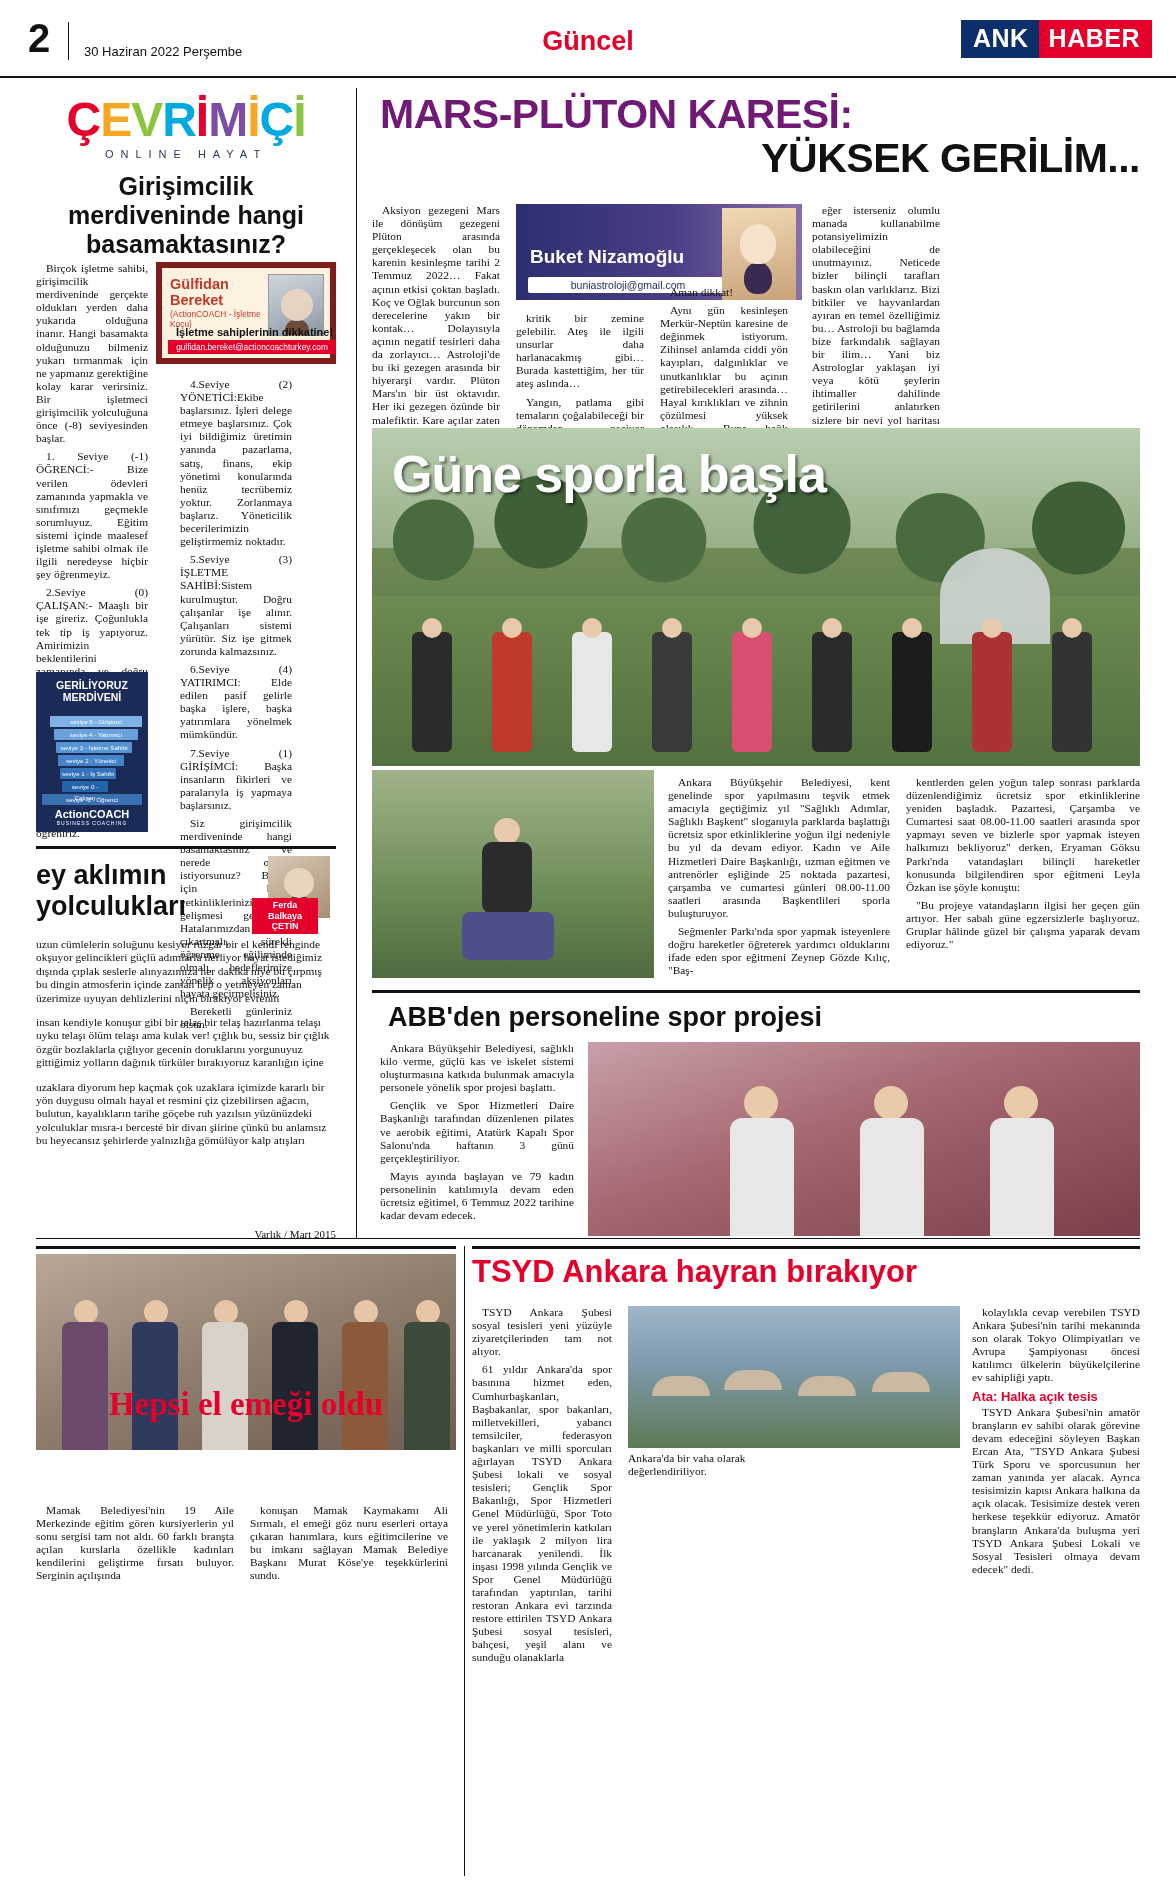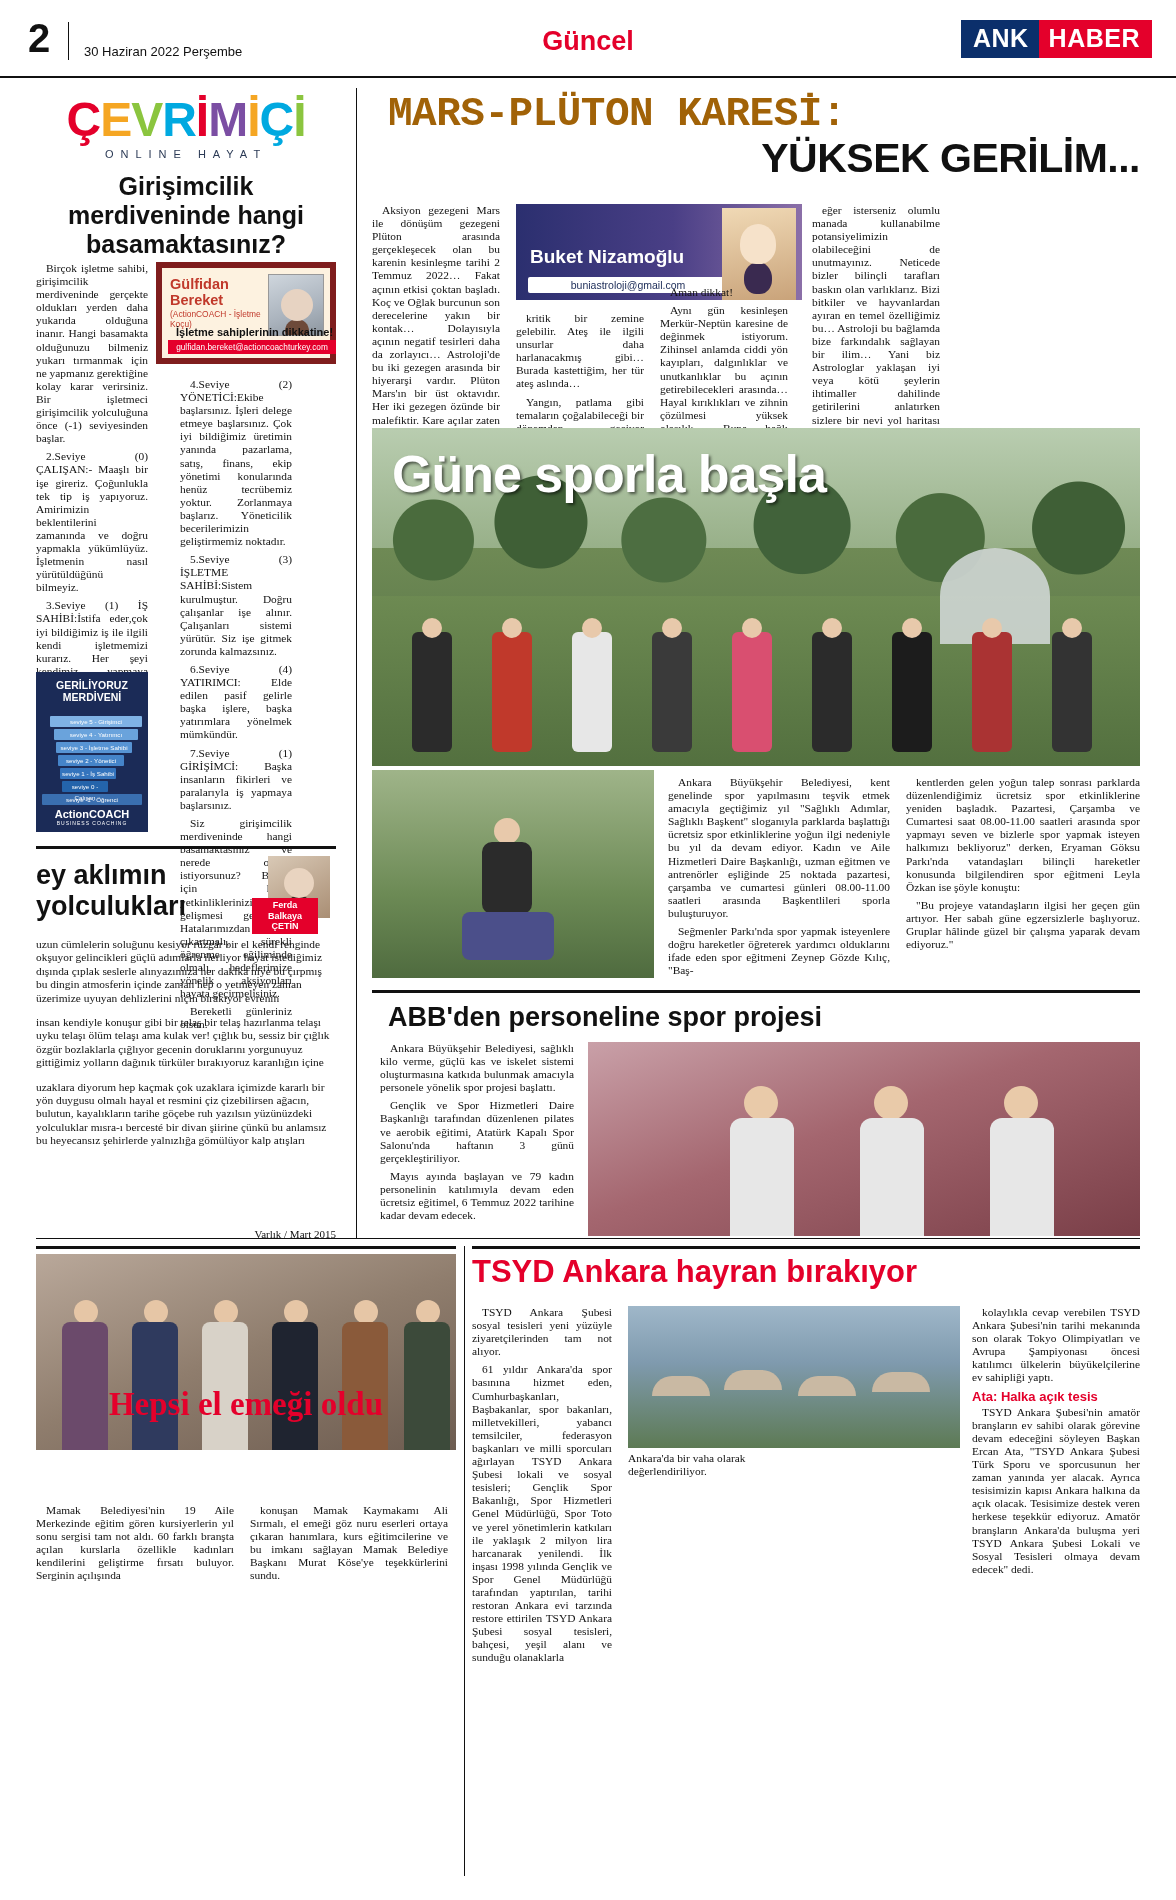--- a/index.html
+++ b/index.html
@@ -167,23 +167,23 @@
     font-family: "Liberation Serif", serif; font-size: 11.4px; line-height: 13.4px; color: #111;
   }
   .poem-body p { margin: 0 0 11px 0; }
   .poem-src {
     position: absolute; right: 0; bottom: 0; font-family: "Liberation Serif", serif;
     font-size: 11px; color: #111;
   }
 
   
   .mars-h1 {
-    position: absolute; left: 388px; top: 92px; width: 768px;
-    font-family: Liberation Mono, monospace; font-weight: bold; font-size: 41px;
-    line-height: 44px; color: #a16207; letter-spacing: -0.5px;
+    position: absolute; left: 380px; top: 92px; width: 768px;
+    font-family: Liberation Sans, sans-serif; font-weight: bold; font-size: 41px;
+    line-height: 44px; color: #701a75; letter-spacing: -0.5px;
   }
   .mars-h2 {
     position: absolute; left: 372px; top: 136px; width: 768px; text-align: right;
     font-family: "Liberation Sans", sans-serif; font-weight: bold; font-size: 41px;
     line-height: 44px; color: #111; letter-spacing: -0.5px;
   }
 
   
   .ylz {
     position: absolute; left: 516px; top: 204px; width: 286px; height: 96px;
@@ -342,21 +342,22 @@
 
   <div class="authorbox">
     <div class="nm">Gülfidan Bereket</div>
     <div class="role">(ActionCOACH - İşletme Koçu)</div>
     <div class="photo"></div>
     <div class="attn">İşletme sahiplerinin dikkatine!</div>
     <div class="mail">gulfidan.bereket@actioncoachturkey.com</div>
   </div>
 
   <div class="col body-txt" style="left:36px; top:262px; width:112px;">
-    <p>Birçok işletme sahibi, girişimcilik merdiveninde gerçekte oldukları yerden daha yukarıda olduğuna inanır. Hangi basamakta olduğunuzu bilmeniz yukarı tırmanmak için ne yapmanız gerektiğine kolay karar verirsiniz. Bir işletmeci girişimcilik yolculuğuna önce (-1) seviyesinden başlar.</p>
+    <p>Birçok işletme sahibi, girişimcilik merdiveninde gerçekte oldukları yerden daha yukarıda olduğuna inanır. Hangi basamakta olduğunuzu bilmeniz yukarı tırmanmak için ne yapmanız gerektiğine kolay karar verirsiniz. Bir işletmeci girişimcilik yolculuğuna önce (-8) seviyesinden başlar.</p>
+    <p>1. Seviye (-1) ÖĞRENCİ:- Bize verilen ödevleri zamanında yapmakla ve sınıfımızı geçmekle sorumluyuz. Eğitim sistemi içinde maalesef işletme sahibi olmak ile ilgili neredeyse hiçbir şey öğrenmeyiz.</p>
     <p>2.Seviye (0) ÇALIŞAN:- Maaşlı bir işe gireriz. Çoğunlukla tek tip iş yapıyoruz. Amirimizin beklentilerini zamanında ve doğru yapmakla yükümlüyüz. İşletmenin nasıl yürütüldüğünü bilmeyiz.</p>
     <p>3.Seviye (1) İŞ SAHİBİ:İstifa eder,çok iyi bildiğimiz iş ile ilgili kendi işletmemizi kurarız. Her şeyi kendimiz yapmaya çalışırız. Düşe kalka öğreniriz.</p>
   </div>
 
   <div class="col body-txt" style="left:180px; top:378px; width:112px;">
     <p>4.Seviye (2) YÖNETİCİ:Ekibe başlarsınız. İşleri delege etmeye başlarsınız. Çok iyi bildiğimiz üretimin yanında pazarlama, satış, finans, ekip yönetimi konularında henüz tecrübemiz yoktur. Zorlanmaya başlarız. Yöneticilik becerilerimizin geliştirmemiz noktadır.</p>
     <p>5.Seviye (3) İŞLETME SAHİBİ:Sistem kurulmuştur. Doğru çalışanlar işe alınır. Çalışanları sistemi yürütür. Siz işe gitmek zorunda kalmazsınız.</p>
     <p>6.Seviye (4) YATIRIMCI: Elde edilen pasif gelirle başka işlere, başka yatırımlara yönelmek mümkündür.</p>
     <p>7.Seviye (1) GİRİŞİMCİ: Başka insanların fikirleri ve paralarıyla iş yapmaya başlarsınız.</p>
     <p>Siz girişimcilik merdiveninde hangi basamaktasınız ve nerede olmak istiyorsunuz? Bunun için hangi yetkinliklerinizin gelişmesi gerekiyor? Hatalarımızdan ders çıkartmalı, sürekli öğrenme eğiliminde olmalı, hedeflerimize yönelik aksiyonları hayata geçirmelisiniz.</p>

